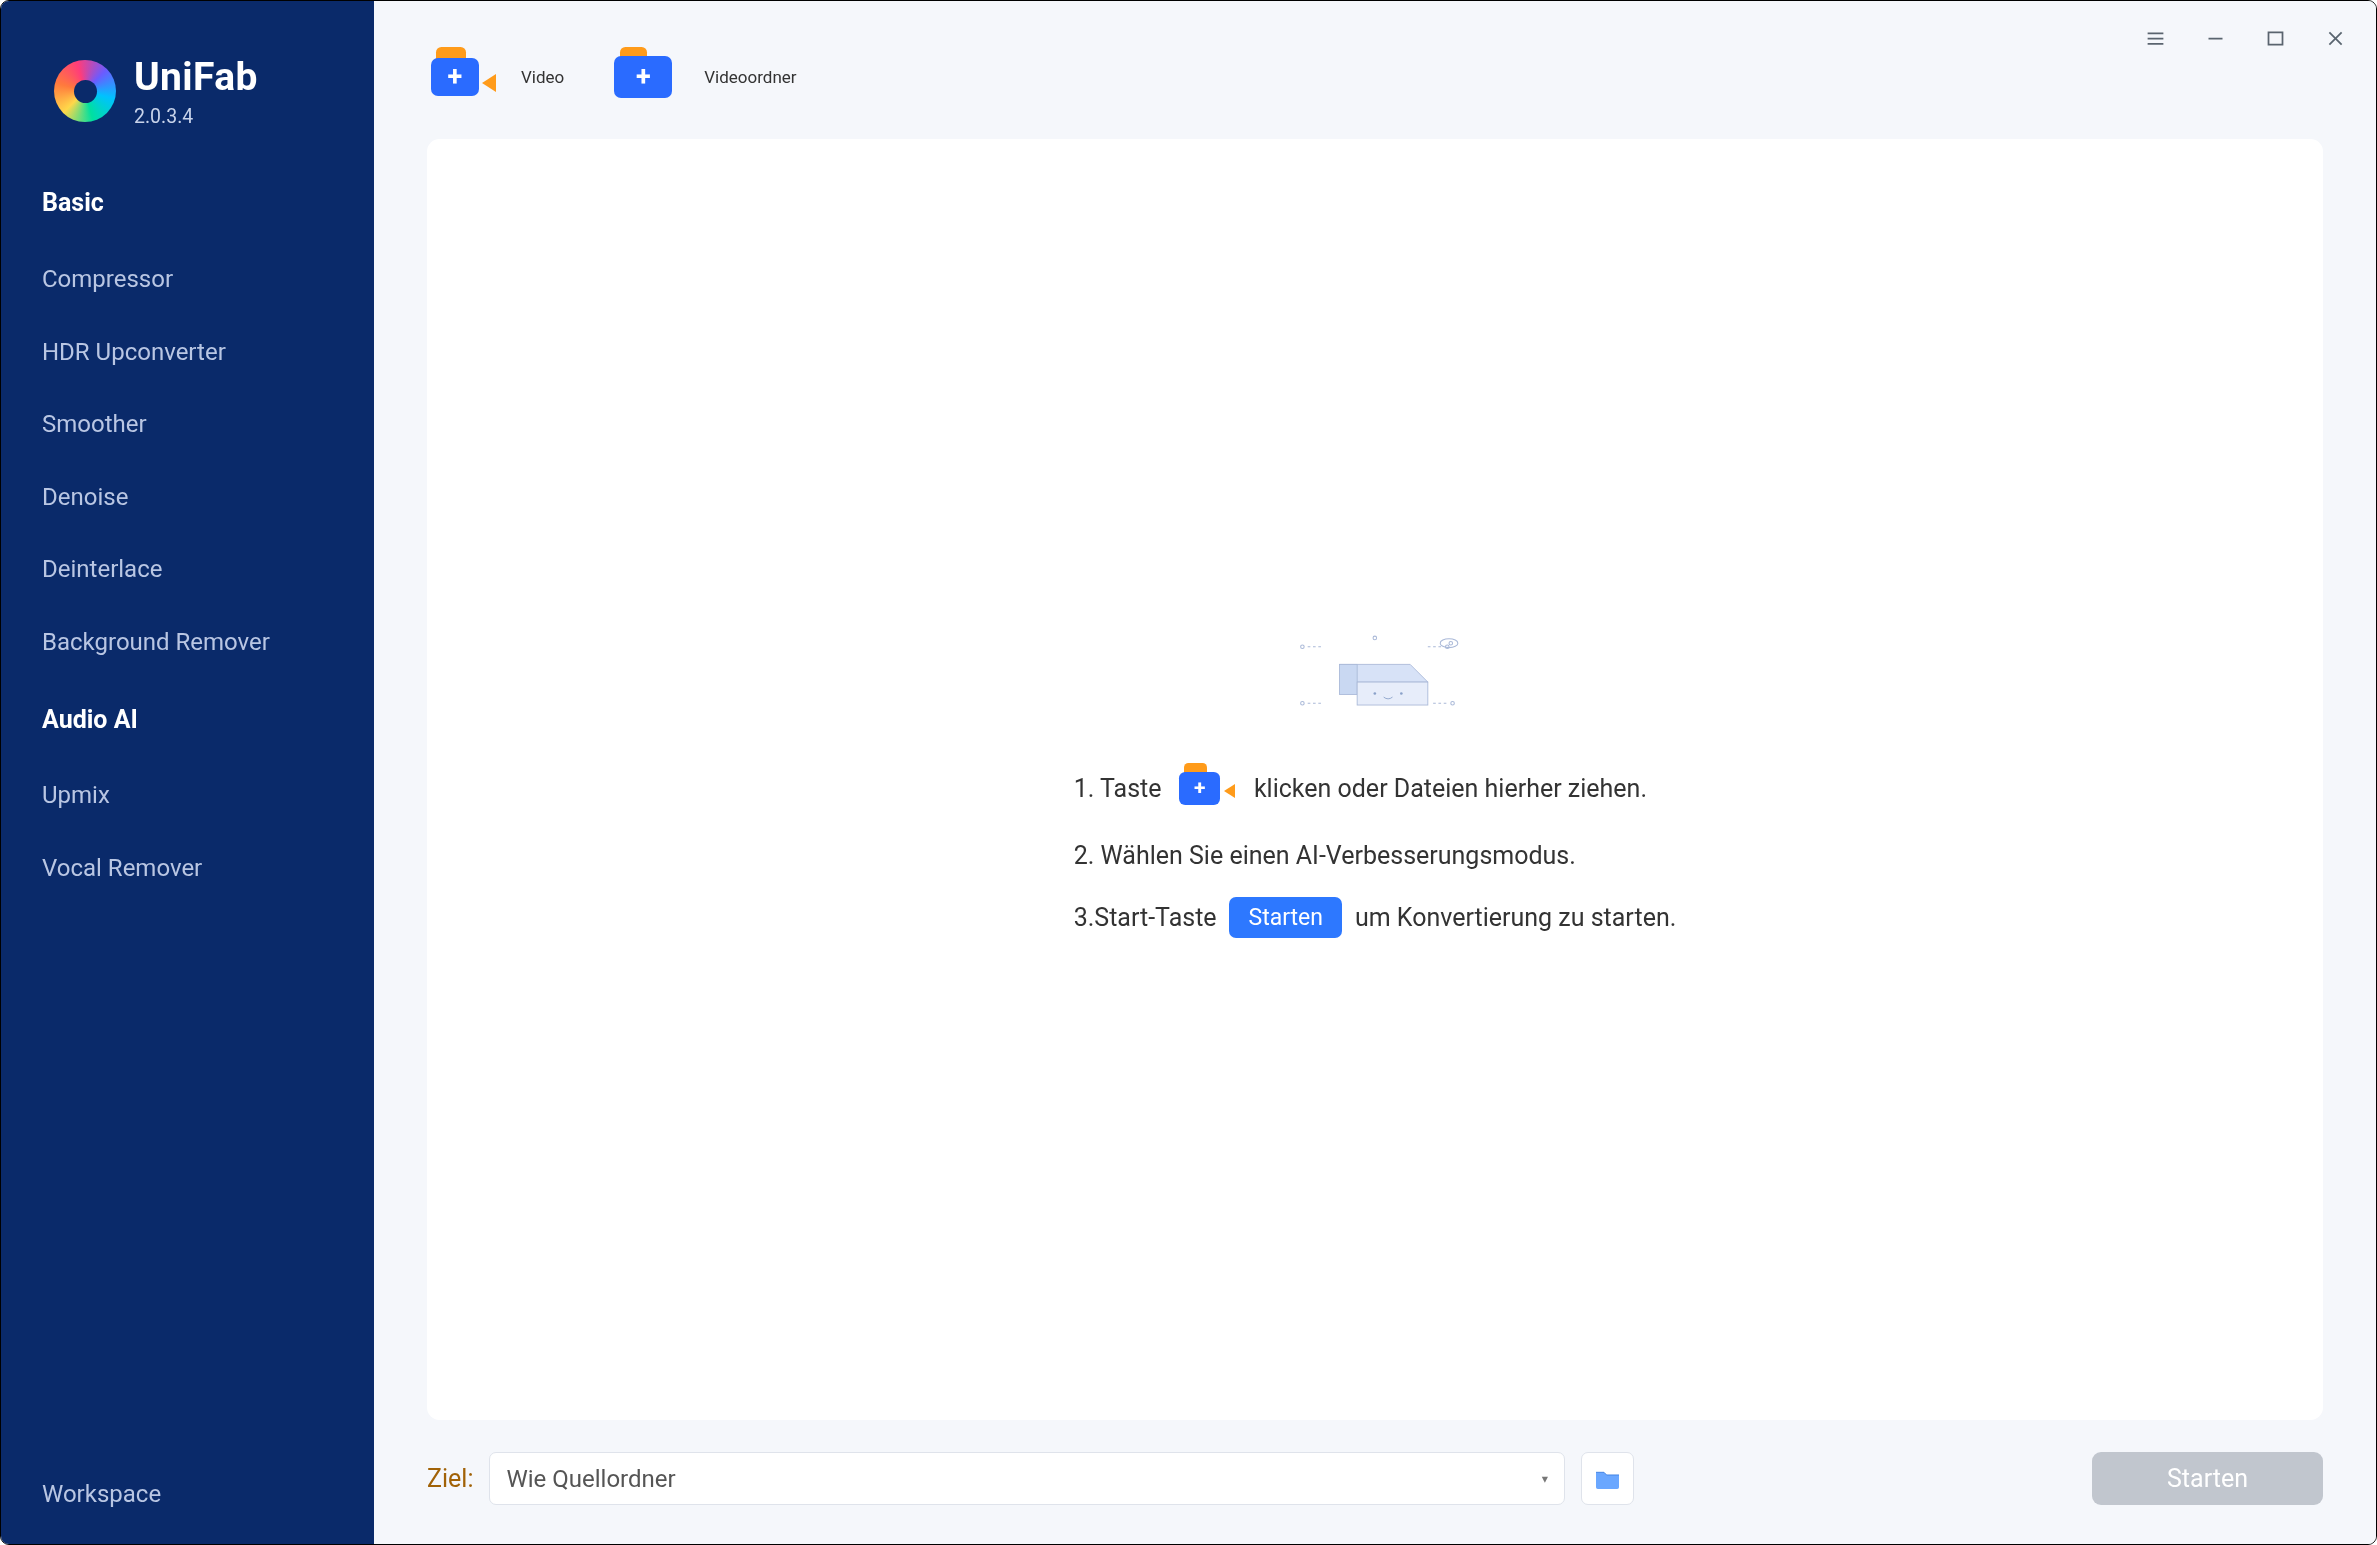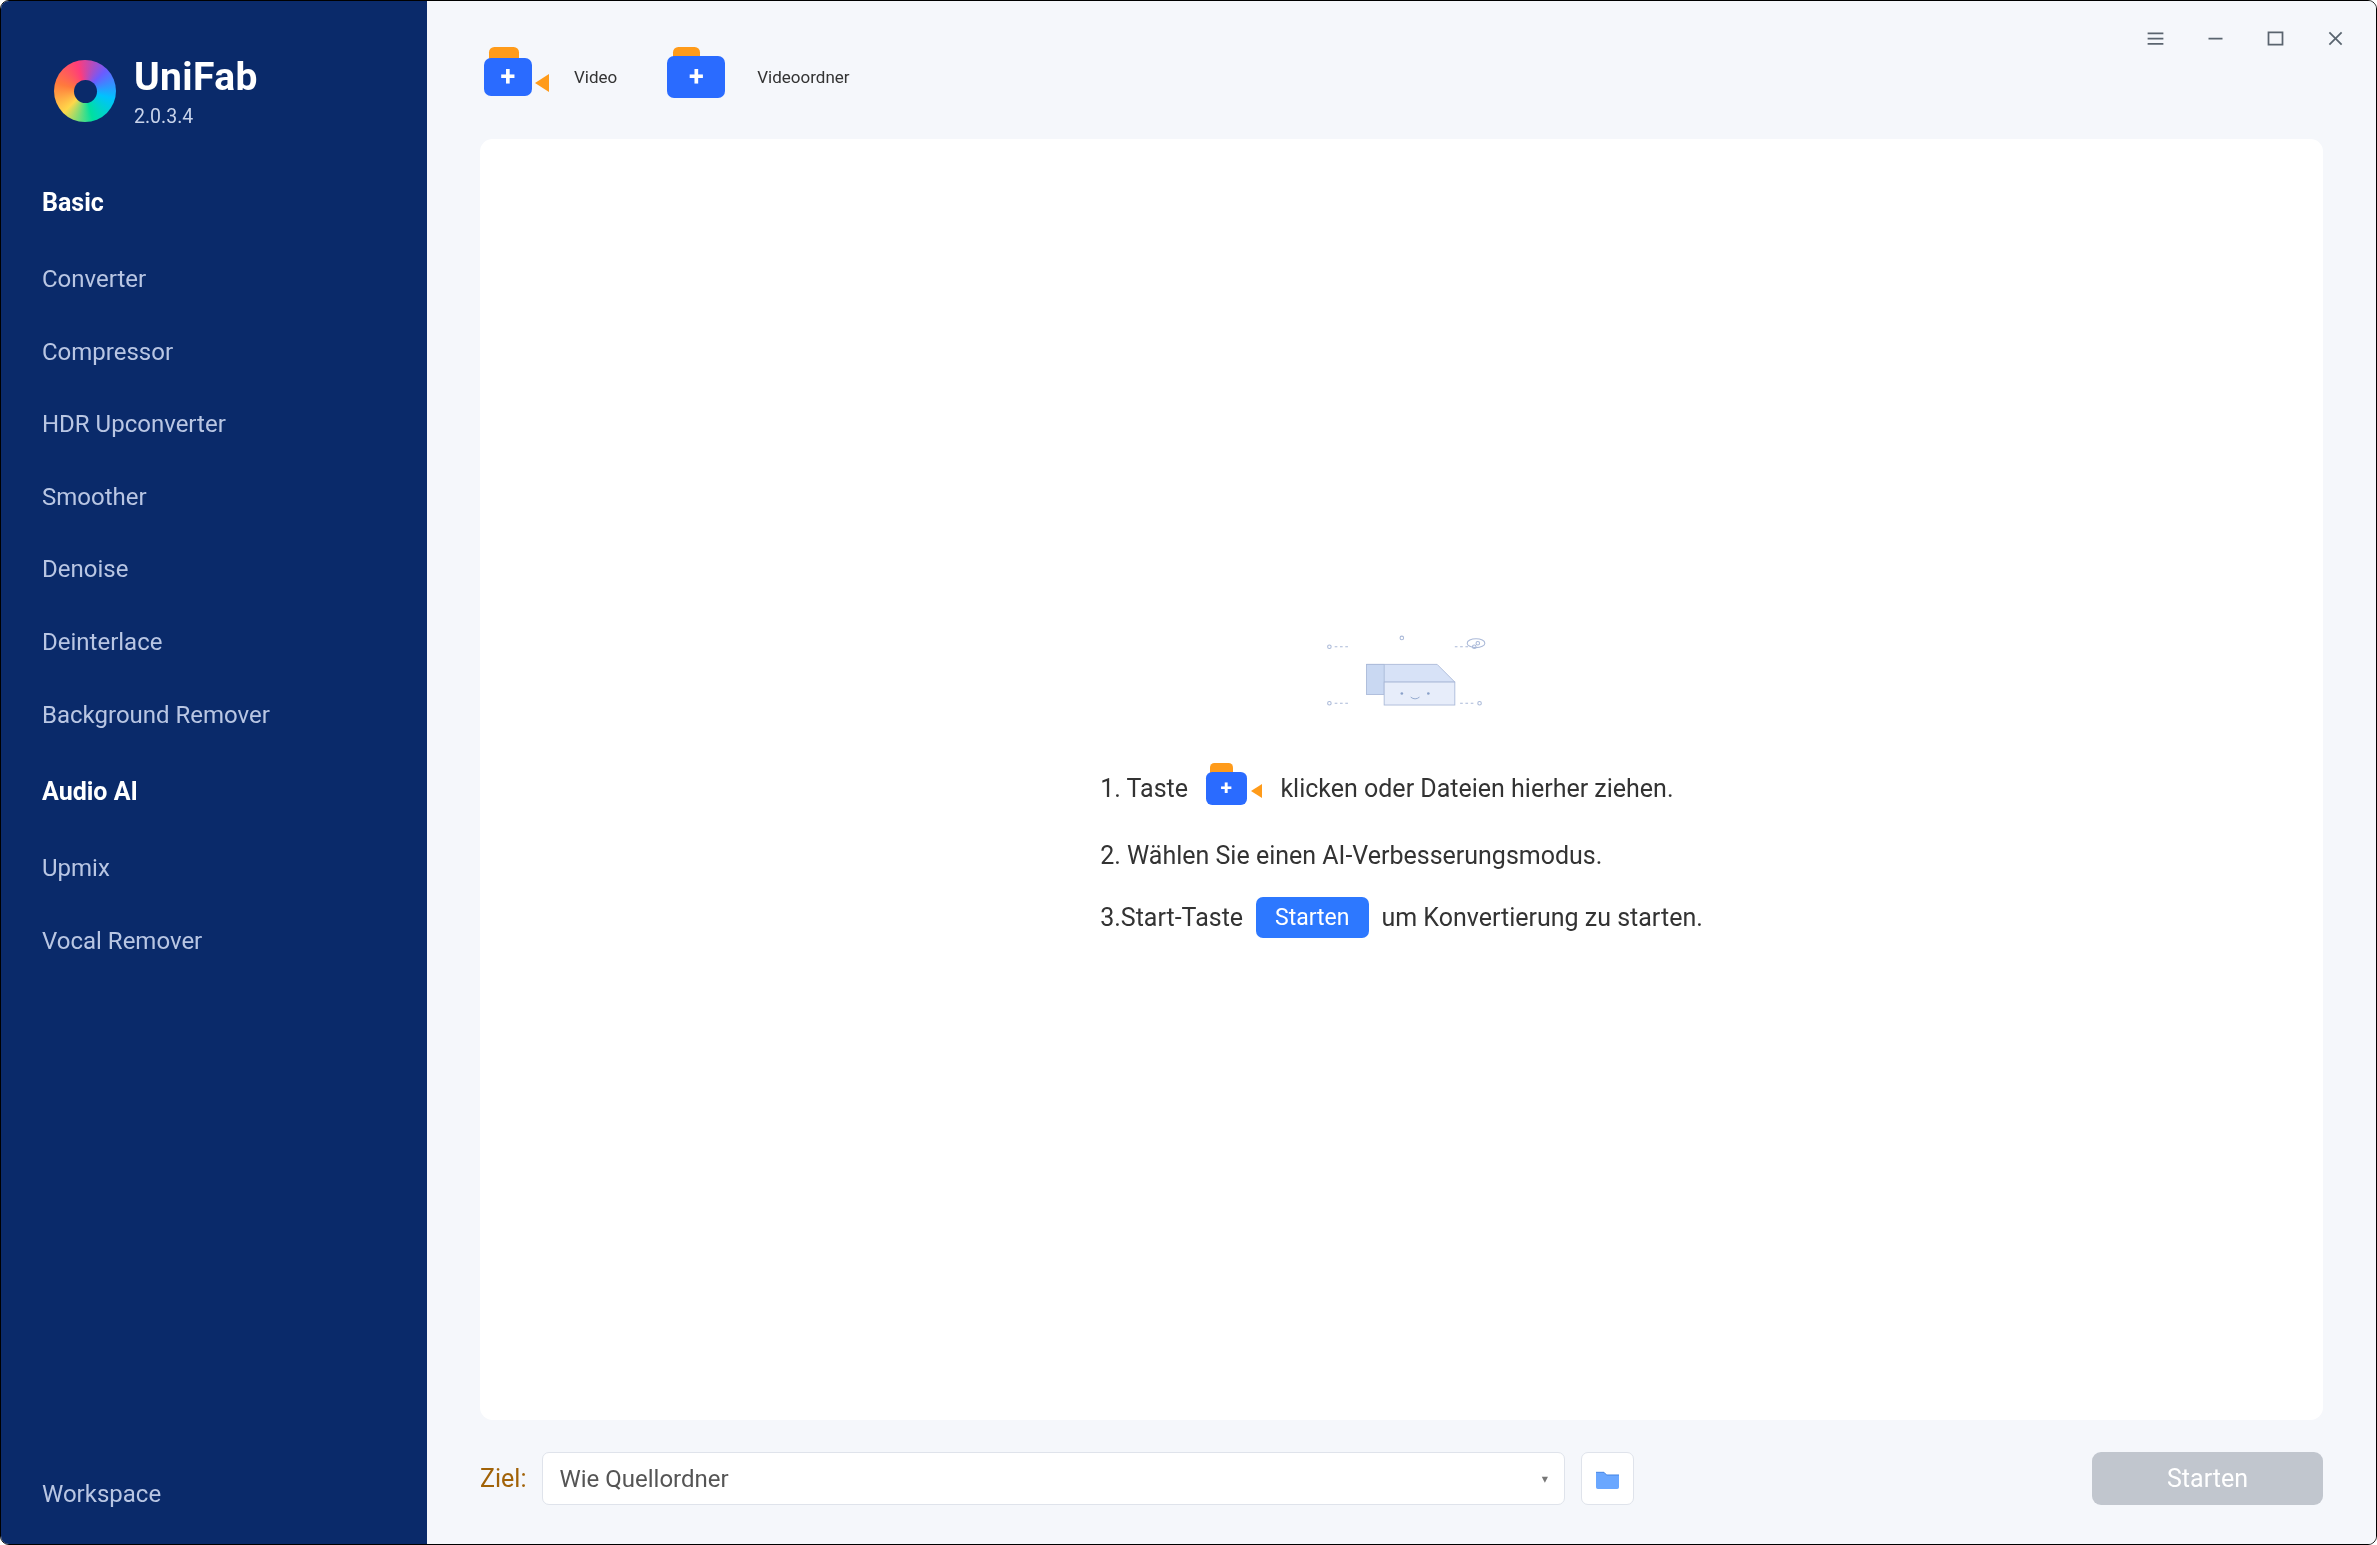--- a/index.html
+++ b/index.html
@@ -7,21 +7,21 @@
   .app-window {
     width: 100%; height: 100%;
     border: 1.8px solid #000;
     border-radius: 9px;
     overflow: hidden;
     display: flex;
     background: #f5f7fb;
   }
   
   .sidebar {
-    width: 426px;
+    width: 373px;
     flex-shrink: 0;
     background: #0a2a6a;
     display: flex;
     flex-direction: column;
     padding-bottom: 18px;
   }
   .brand {
     display: flex; align-items: center;
     padding: 53px 35px 35px 53px;
     gap: 18px;
@@ -208,21 +208,20 @@
     <div class="brand">
       <div class="brand-logo"></div>
       <div class="brand-text">
         <div class="brand-name">UniFab</div>
         <div class="brand-version">2.0.3.4</div>
       </div>
     </div>
 
     <nav class="nav">
       <div class="nav-section">Basic</div>
-      <div class="nav-item">Converter</div>
       <div class="nav-item">Compressor</div>
 
       <div class="nav-item">HDR Upconverter</div>
       <div class="nav-item">Smoother</div>
       <div class="nav-item">Denoise</div>
       <div class="nav-item">Deinterlace</div>
       <div class="nav-item">Background Remover</div>
 
       <div class="nav-section">Audio AI</div>
       <div class="nav-item">Upmix</div>

